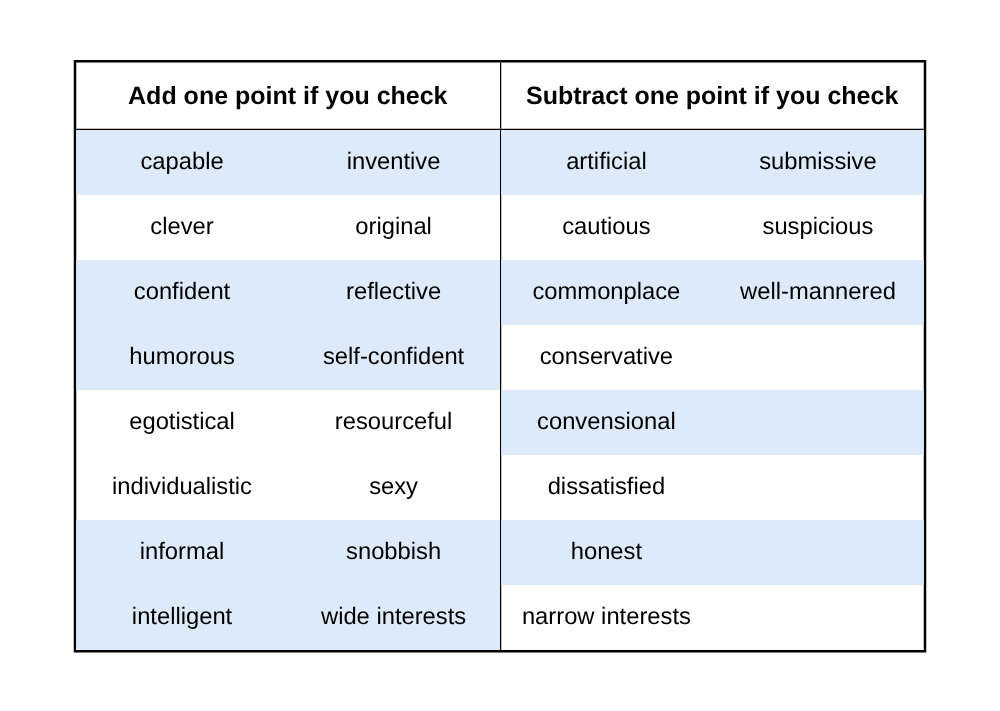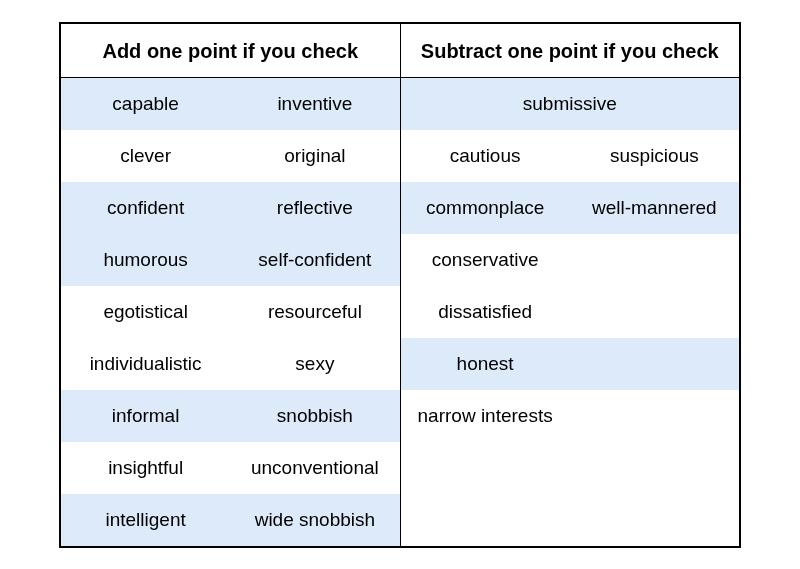--- a/index.html
+++ b/index.html
@@ -93,43 +93,44 @@
         <div class="data-cell">resourceful</div>
       </div>
       <div class="data-row">
         <div class="data-cell">individualistic</div>
         <div class="data-cell">sexy</div>
       </div>
       <div class="data-row stripe">
         <div class="data-cell">informal</div>
         <div class="data-cell">snobbish</div>
       </div>
-      <div class="data-row">
-        <div class="data-cell">insightful</div>
-        <div class="data-cell">unconventional</div>
-      </div>
       <div class="data-row stripe">
         <div class="data-cell">intelligent</div>
-        <div class="data-cell">wide snobbish</div>
+        <div class="data-cell">wide interests</div>
       </div>
     </div>
     <div class="col-group">
       <div class="data-row stripe">
+        <div class="data-cell">artificial</div>
         <div class="data-cell">submissive</div>
       </div>
       <div class="data-row">
         <div class="data-cell">cautious</div>
         <div class="data-cell">suspicious</div>
       </div>
       <div class="data-row stripe">
         <div class="data-cell">commonplace</div>
         <div class="data-cell">well-mannered</div>
       </div>
       <div class="data-row">
         <div class="data-cell">conservative</div>
+        <div class="data-cell"></div>
+      </div>
+      <div class="data-row stripe">
+        <div class="data-cell">convensional</div>
         <div class="data-cell"></div>
       </div>
       <div class="data-row">
         <div class="data-cell">dissatisfied</div>
         <div class="data-cell"></div>
       </div>
       <div class="data-row stripe">
         <div class="data-cell">honest</div>
         <div class="data-cell"></div>
       </div>

